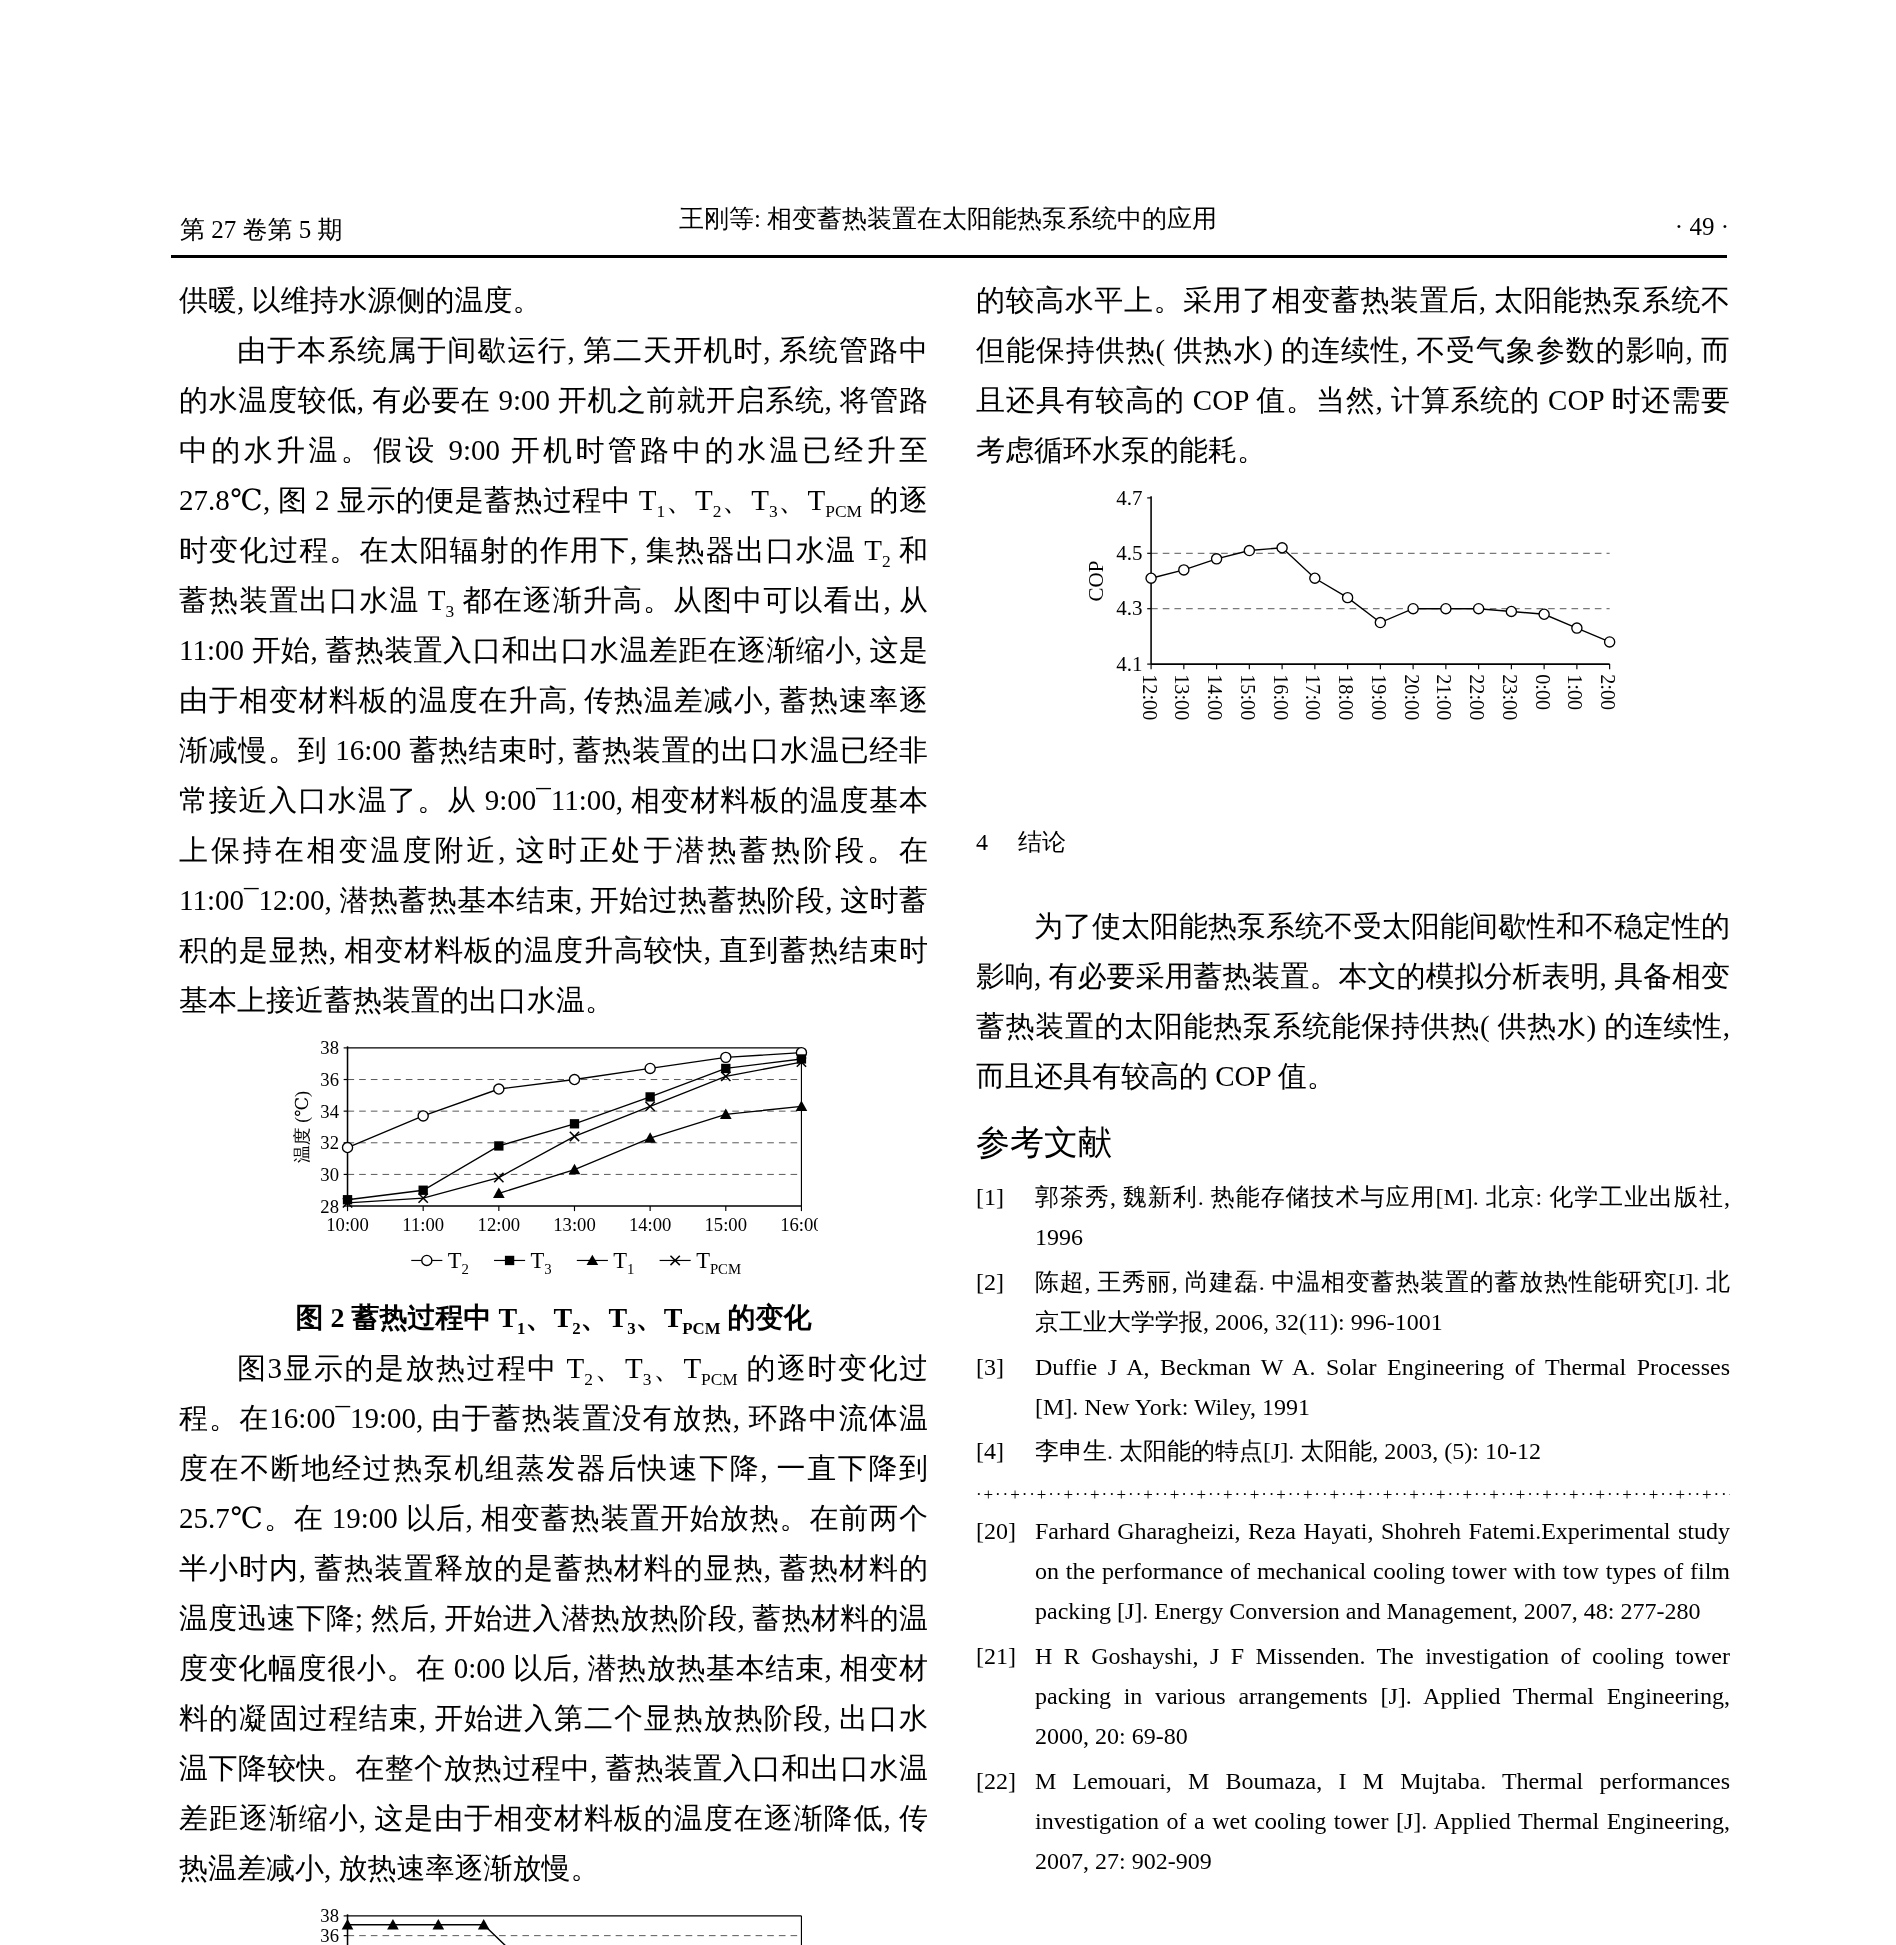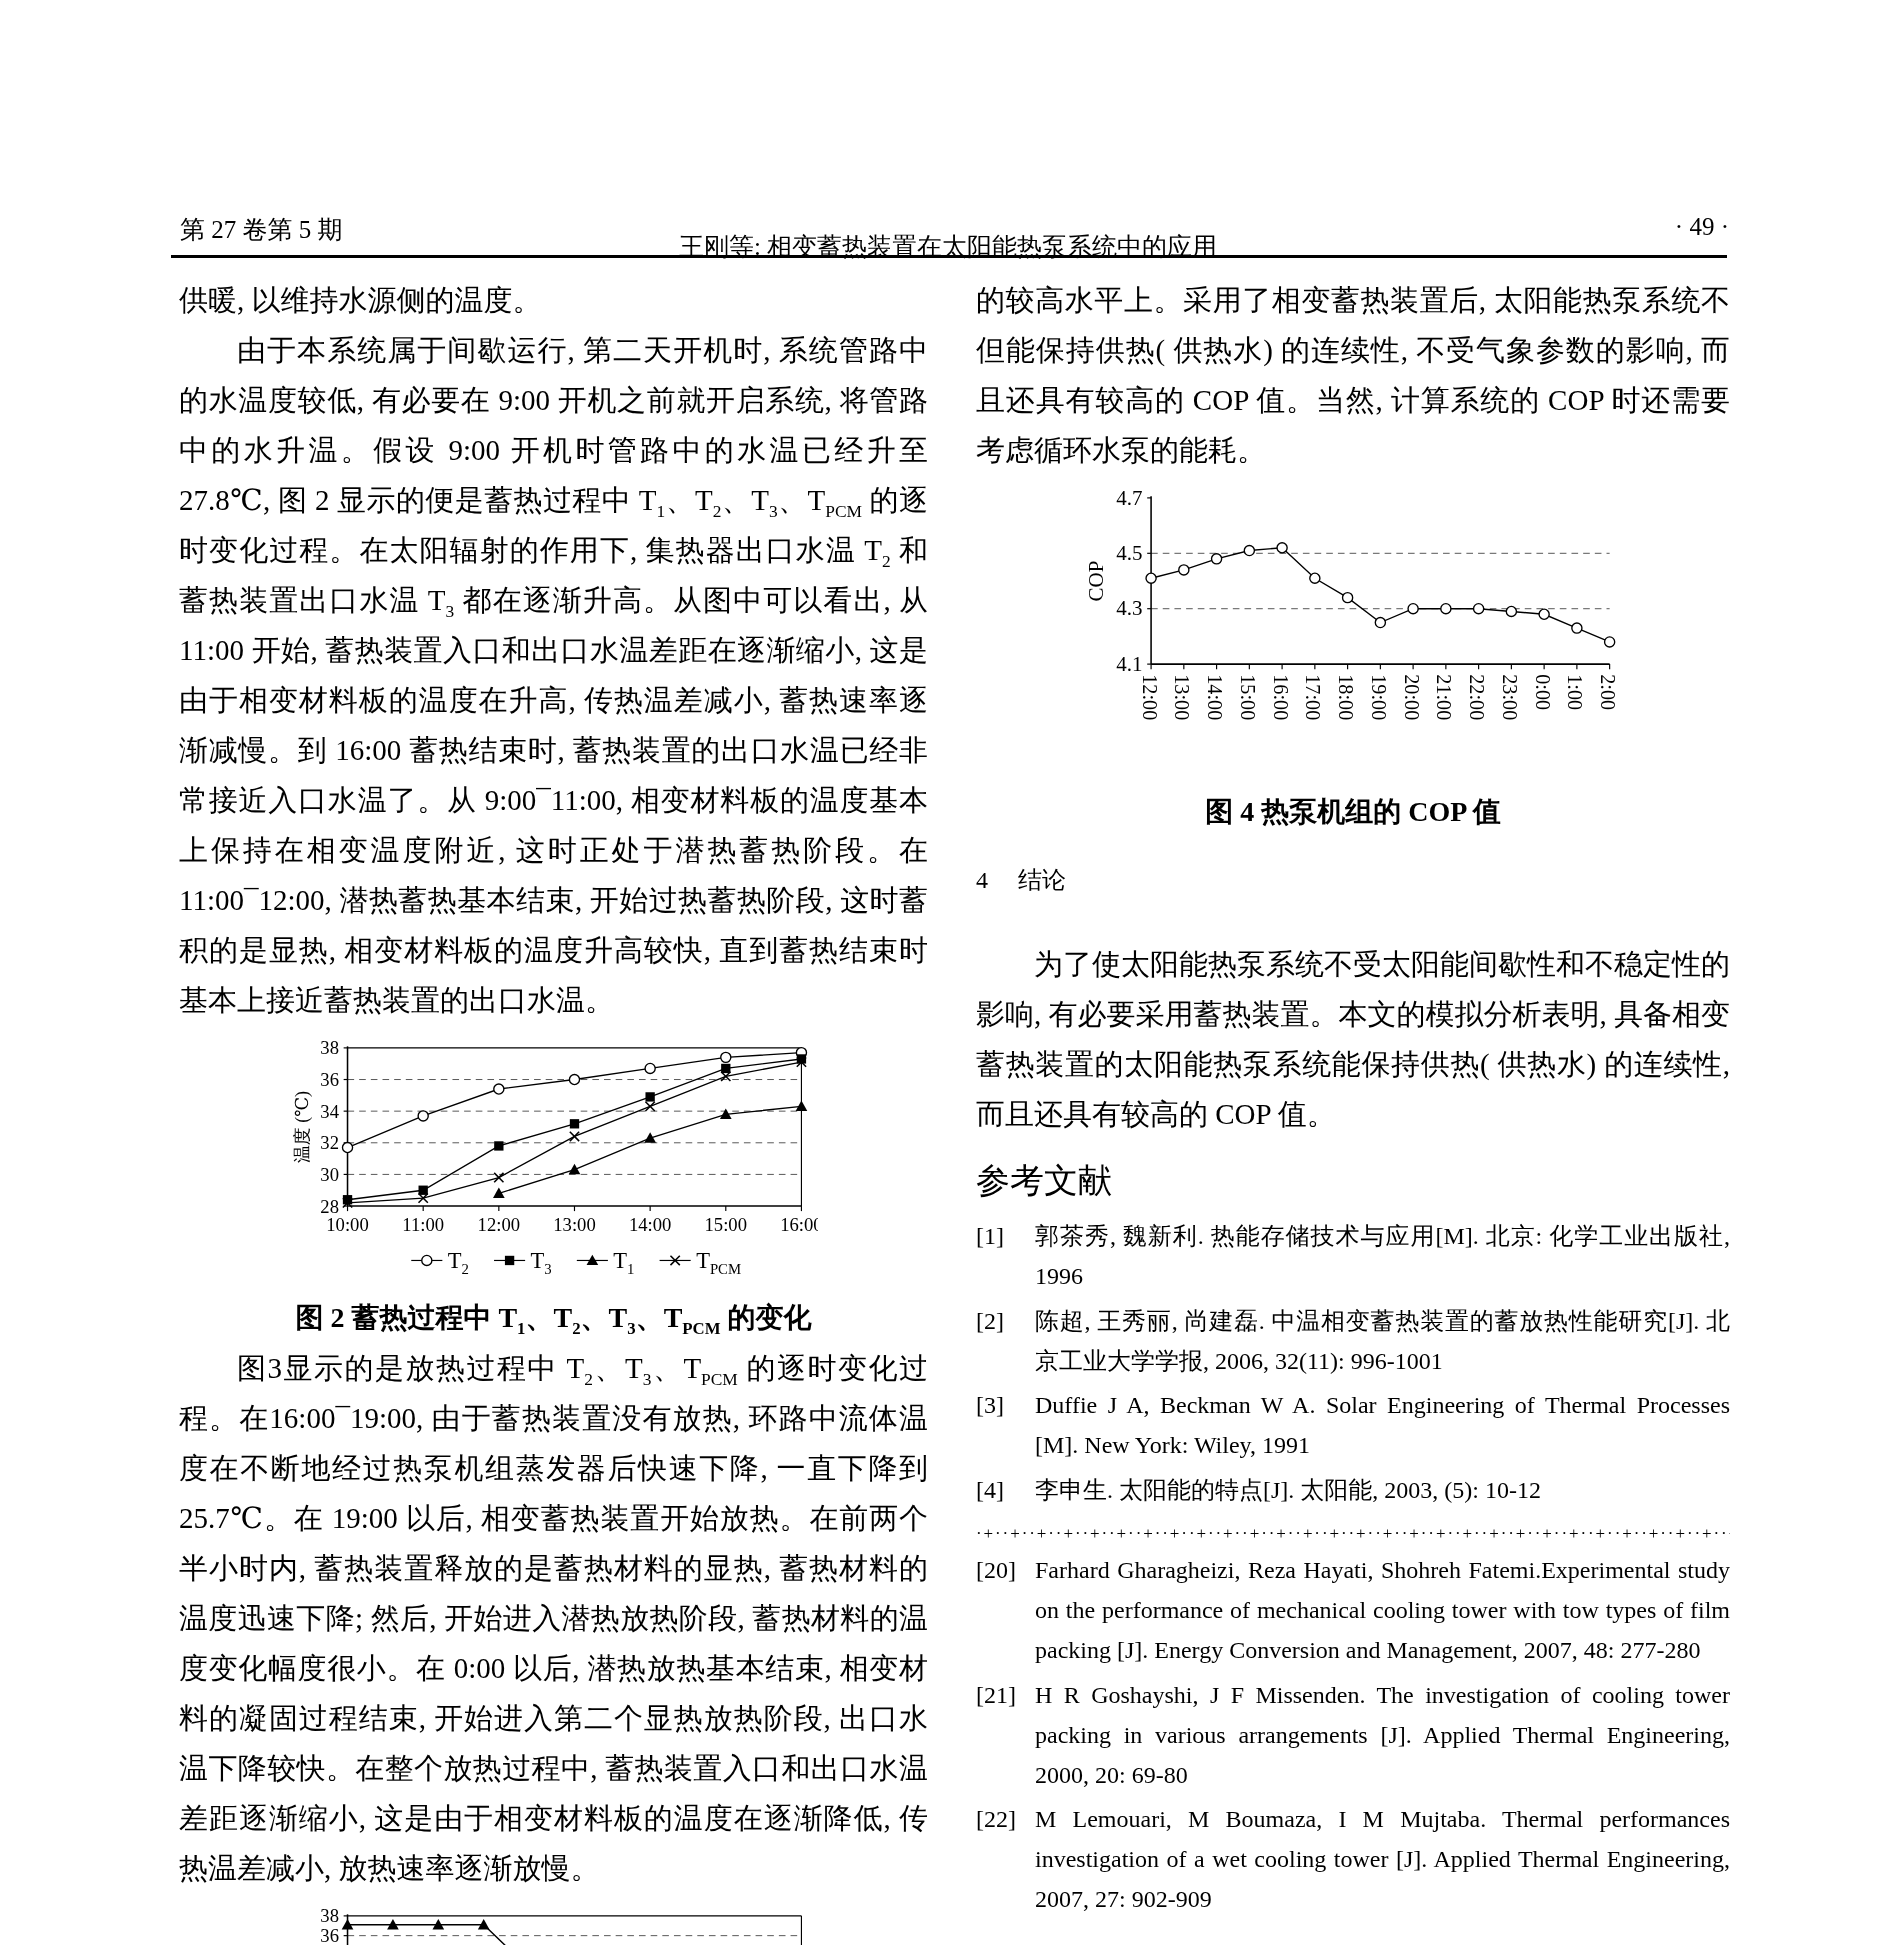--- a/index.html
+++ b/index.html
@@ -1,19 +1,19 @@
 <!DOCTYPE html>
 <html style="font-size:6.2px"><head>
 <meta charset="utf-8">
 <style>
   html,body{margin:0;padding:0;background:#ffffff;}
   #page{position:relative;width:1896px;height:2548px;background:#fff;overflow:hidden;
         font-family:"Liberation Serif","DejaVu Serif",serif;color:#000;}
   .header-left{position:absolute;left:180px;top:213px;font-size:25px;white-space:nowrap;}
-  .header-center{position:absolute;left:0;top:230px;width:100%;text-align:center;font-size:25px;white-space:nowrap;}
+  .header-center{position:absolute;left:0;top:202px;width:100%;text-align:center;font-size:25px;white-space:nowrap;}
   .header-right{position:absolute;right:167px;top:213px;font-size:25px;white-space:nowrap;}
   .hrule{position:absolute;left:171px;top:255px;width:1556px;height:2.7px;background:#000;}
   .col{position:absolute;top:275px;font-size:29px;line-height:50px;text-align:justify;}
   #left-col{left:179px;width:749px;}
   #right-col{left:976px;width:754px;}
   .para{margin:0;}
   .indent{text-indent:2em;}
   .figure{text-align:center;margin:11.7px 0 7px 0;}
   .figure svg{display:inline-block;}
   .caption{font-size:28px;font-weight:600;line-height:37px;margin-top:1.6px;text-align:center;text-indent:0;}
@@ -293,21 +293,20 @@
             <circle cx="684.8571428571429" cy="284.2" r="13" fill="#fff" stroke="#000" stroke-width="3.5"></circle>
             <circle cx="769" cy="348.24999999999983" r="13" fill="#fff" stroke="#000" stroke-width="3.5"></circle>
             <circle cx="853.1428571428571" cy="312.66666666666663" r="13" fill="#fff" stroke="#000" stroke-width="3.5"></circle>
             <circle cx="937.2857142857142" cy="312.66666666666663" r="13" fill="#fff" stroke="#000" stroke-width="3.5"></circle>
             <circle cx="1021.4285714285713" cy="312.66666666666663" r="13" fill="#fff" stroke="#000" stroke-width="3.5"></circle>
             <circle cx="1105.5714285714284" cy="319.7833333333332" r="13" fill="#fff" stroke="#000" stroke-width="3.5"></circle>
             <circle cx="1189.7142857142858" cy="326.8999999999997" r="13" fill="#fff" stroke="#000" stroke-width="3.5"></circle>
             <circle cx="1273.857142857143" cy="362.48333333333284" r="13" fill="#fff" stroke="#000" stroke-width="3.5"></circle>
             <circle cx="1358" cy="398.06666666666666" r="13" fill="#fff" stroke="#000" stroke-width="3.5"></circle>
           </svg></div>
-      <div class="caption">图 4 热泵机组的 COP 值</div>
     </div>
 
     <div class="sec-head">
       <span class="sec-no">4</span><span>结论</span>
     </div>
     <p class="para indent">为了使太阳能热泵系统不受太阳能间歇性和不稳定性的影响, 有必要采用蓄热装置。本文的模拟分析表明, 具备相变蓄热装置的太阳能热泵系统能保持供热( 供热水) 的连续性, 而且还具有较高的 COP 值。</p>
 
     <div class="refs-title">参考文献</div>
     <div class="ref-list">
   <div class="ref">

